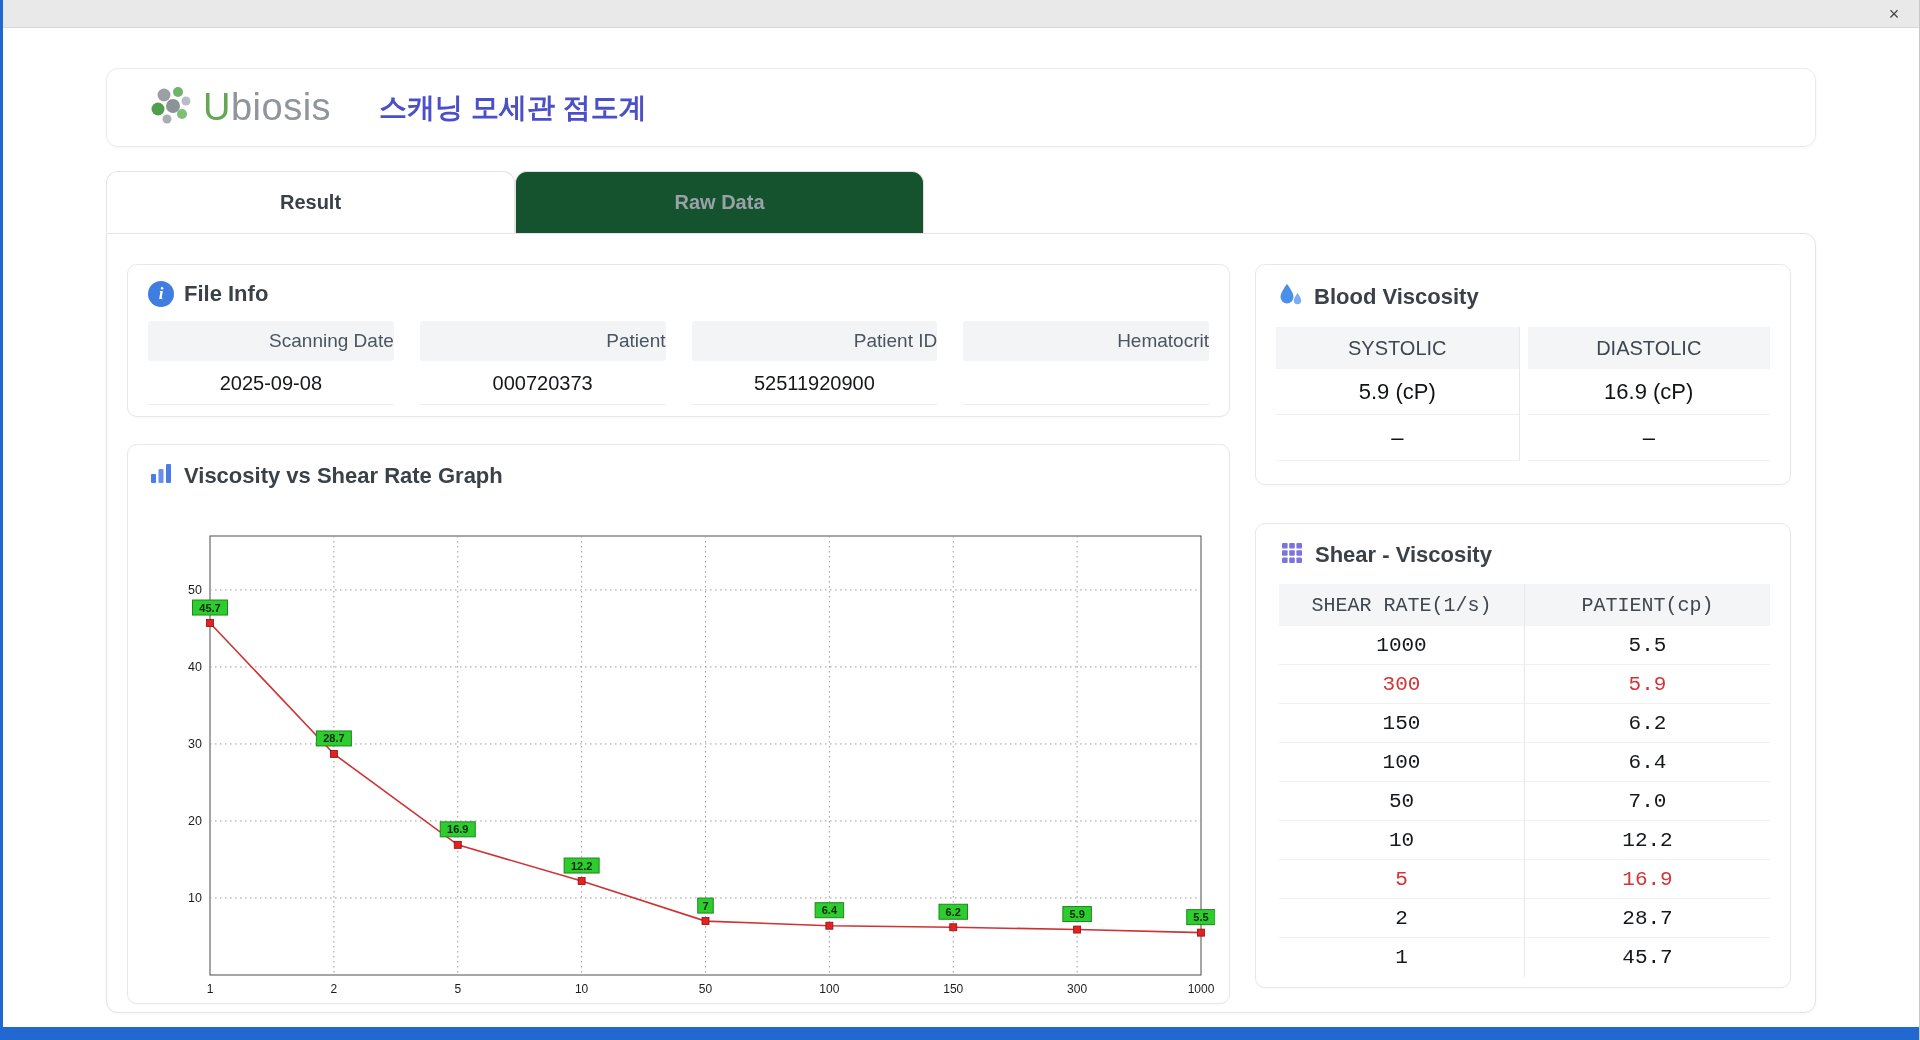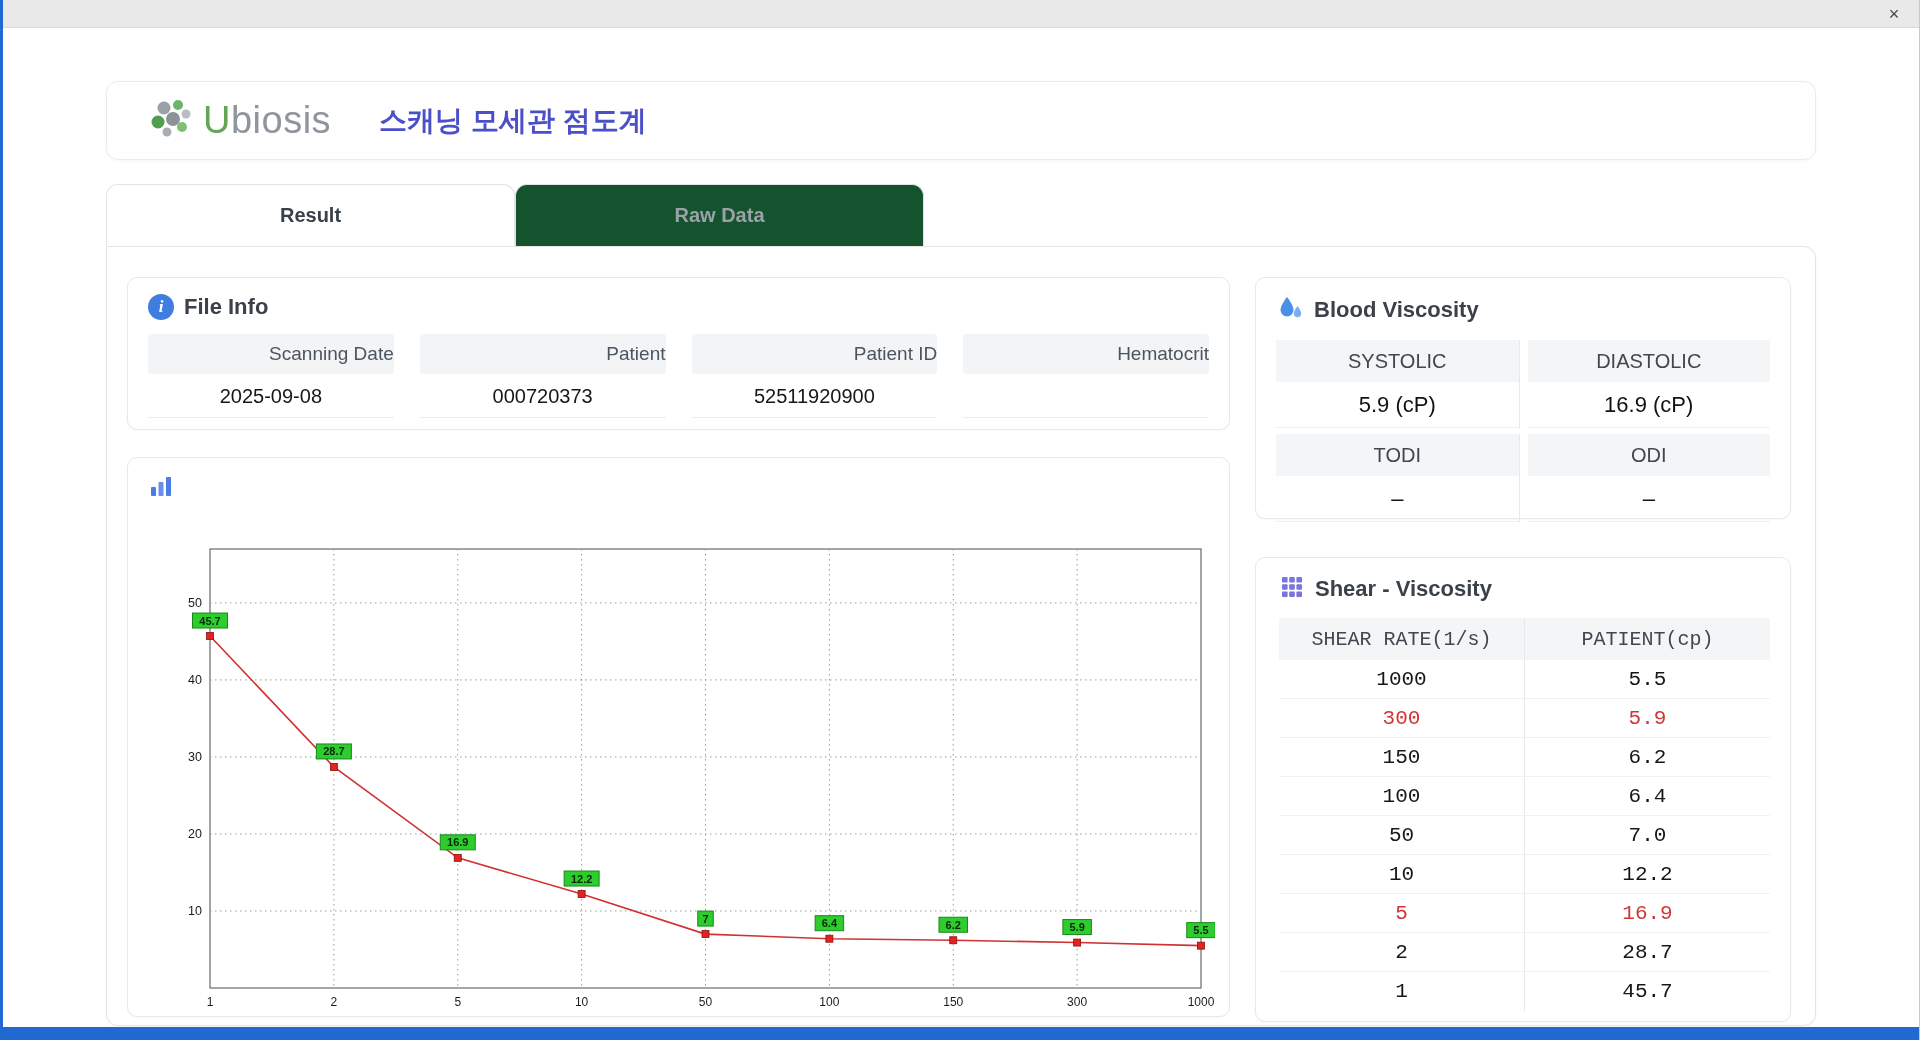--- a/index.html
+++ b/index.html
@@ -16,21 +16,21 @@
     font-size: 18px; color: #444; cursor: pointer; line-height: 1;
     width: 22px; text-align: center;
   }
   .bottom-strip {
     position: absolute; left: 0; right: 0; bottom: 0; height: 13px; background: #2169d1;
   }
   .content { height: 999px; overflow: hidden; }
 
   
   .header-card {
-    margin: 53px 103px 0 103px; height: 79px;
+    margin: 40px 103px 0 103px; height: 79px;
     border: 1px solid #ebebeb; border-radius: 12px;
     box-shadow: 0 1px 3px rgba(0,0,0,0.04);
     display: flex; align-items: center; padding-left: 42px;
   }
   .logo { display: flex; align-items: center; gap: 8px; }
   .logo-text { font-size: 38px; font-weight: 500; color: #8f959c; letter-spacing: 0.5px; }
   .logo-u { color: #64a654; }
   .app-title { margin-left: 48px; font-size: 28px; font-weight: bold; color: #4b50c8; }
 
   
@@ -181,20 +181,21 @@
 
         <div class="card graph-card">
           <div class="card-title-row">
             <span>
               <svg width="26" height="26" viewBox="0 0 26 26">
                 <rect x="3" y="13" width="5" height="9" rx="1" fill="#4a7de8"></rect>
                 <rect x="10.5" y="8" width="5" height="14" rx="1" fill="#6a8ef0"></rect>
                 <rect x="18" y="3" width="5" height="19" rx="1" fill="#4a7de8"></rect>
               </svg>
             </span>
+            <span class="card-title">Viscosity vs Shear Rate Graph</span>
           </div>
           <svg width="1055" height="500" style="margin-left:12px; margin-top:4px;">
               <rect x="50" y="27" width="991" height="439" fill="#ffffff" stroke="#4c4c4c" stroke-width="1"></rect>
               <line x1="50" y1="388.9824561403509" x2="1041" y2="388.9824561403509" stroke="#9a9a9a" stroke-width="1" stroke-dasharray="1.5 3.5"></line>
               <text x="42" y="392.9824561403509" text-anchor="end" font-size="12.5" fill="#1c1c1c">10</text>
               <line x1="50" y1="311.96491228070175" x2="1041" y2="311.96491228070175" stroke="#9a9a9a" stroke-width="1" stroke-dasharray="1.5 3.5"></line>
               <text x="42" y="315.96491228070175" text-anchor="end" font-size="12.5" fill="#1c1c1c">20</text>
               <line x1="50" y1="234.94736842105263" x2="1041" y2="234.94736842105263" stroke="#9a9a9a" stroke-width="1" stroke-dasharray="1.5 3.5"></line>
               <text x="42" y="238.94736842105263" text-anchor="end" font-size="12.5" fill="#1c1c1c">30</text>
               <line x1="50" y1="157.9298245614035" x2="1041" y2="157.9298245614035" stroke="#9a9a9a" stroke-width="1" stroke-dasharray="1.5 3.5"></line>
@@ -264,24 +265,20 @@
           </div>
           <div class="bv-grid">
               <div class="bv-row bv-head">
        <div class="bv-cell">SYSTOLIC</div>
        <div class="bv-cell">DIASTOLIC</div>
      </div>
      <div class="bv-row bv-vals">
        <div class="bv-cell">5.9 (cP)</div>
        <div class="bv-cell">16.9 (cP)</div>
      </div>
-              <div class="bv-row bv-head">
-       <div class="bv-cell">TODI</div>
-       <div class="bv-cell">ODI</div>
-     </div>
      <div class="bv-row bv-vals">
        <div class="bv-cell">–</div>
        <div class="bv-cell">–</div>
      </div>
             </div>
         </div>
 
         <div class="card sv-card">
           <div class="card-title-row">
             <span>

